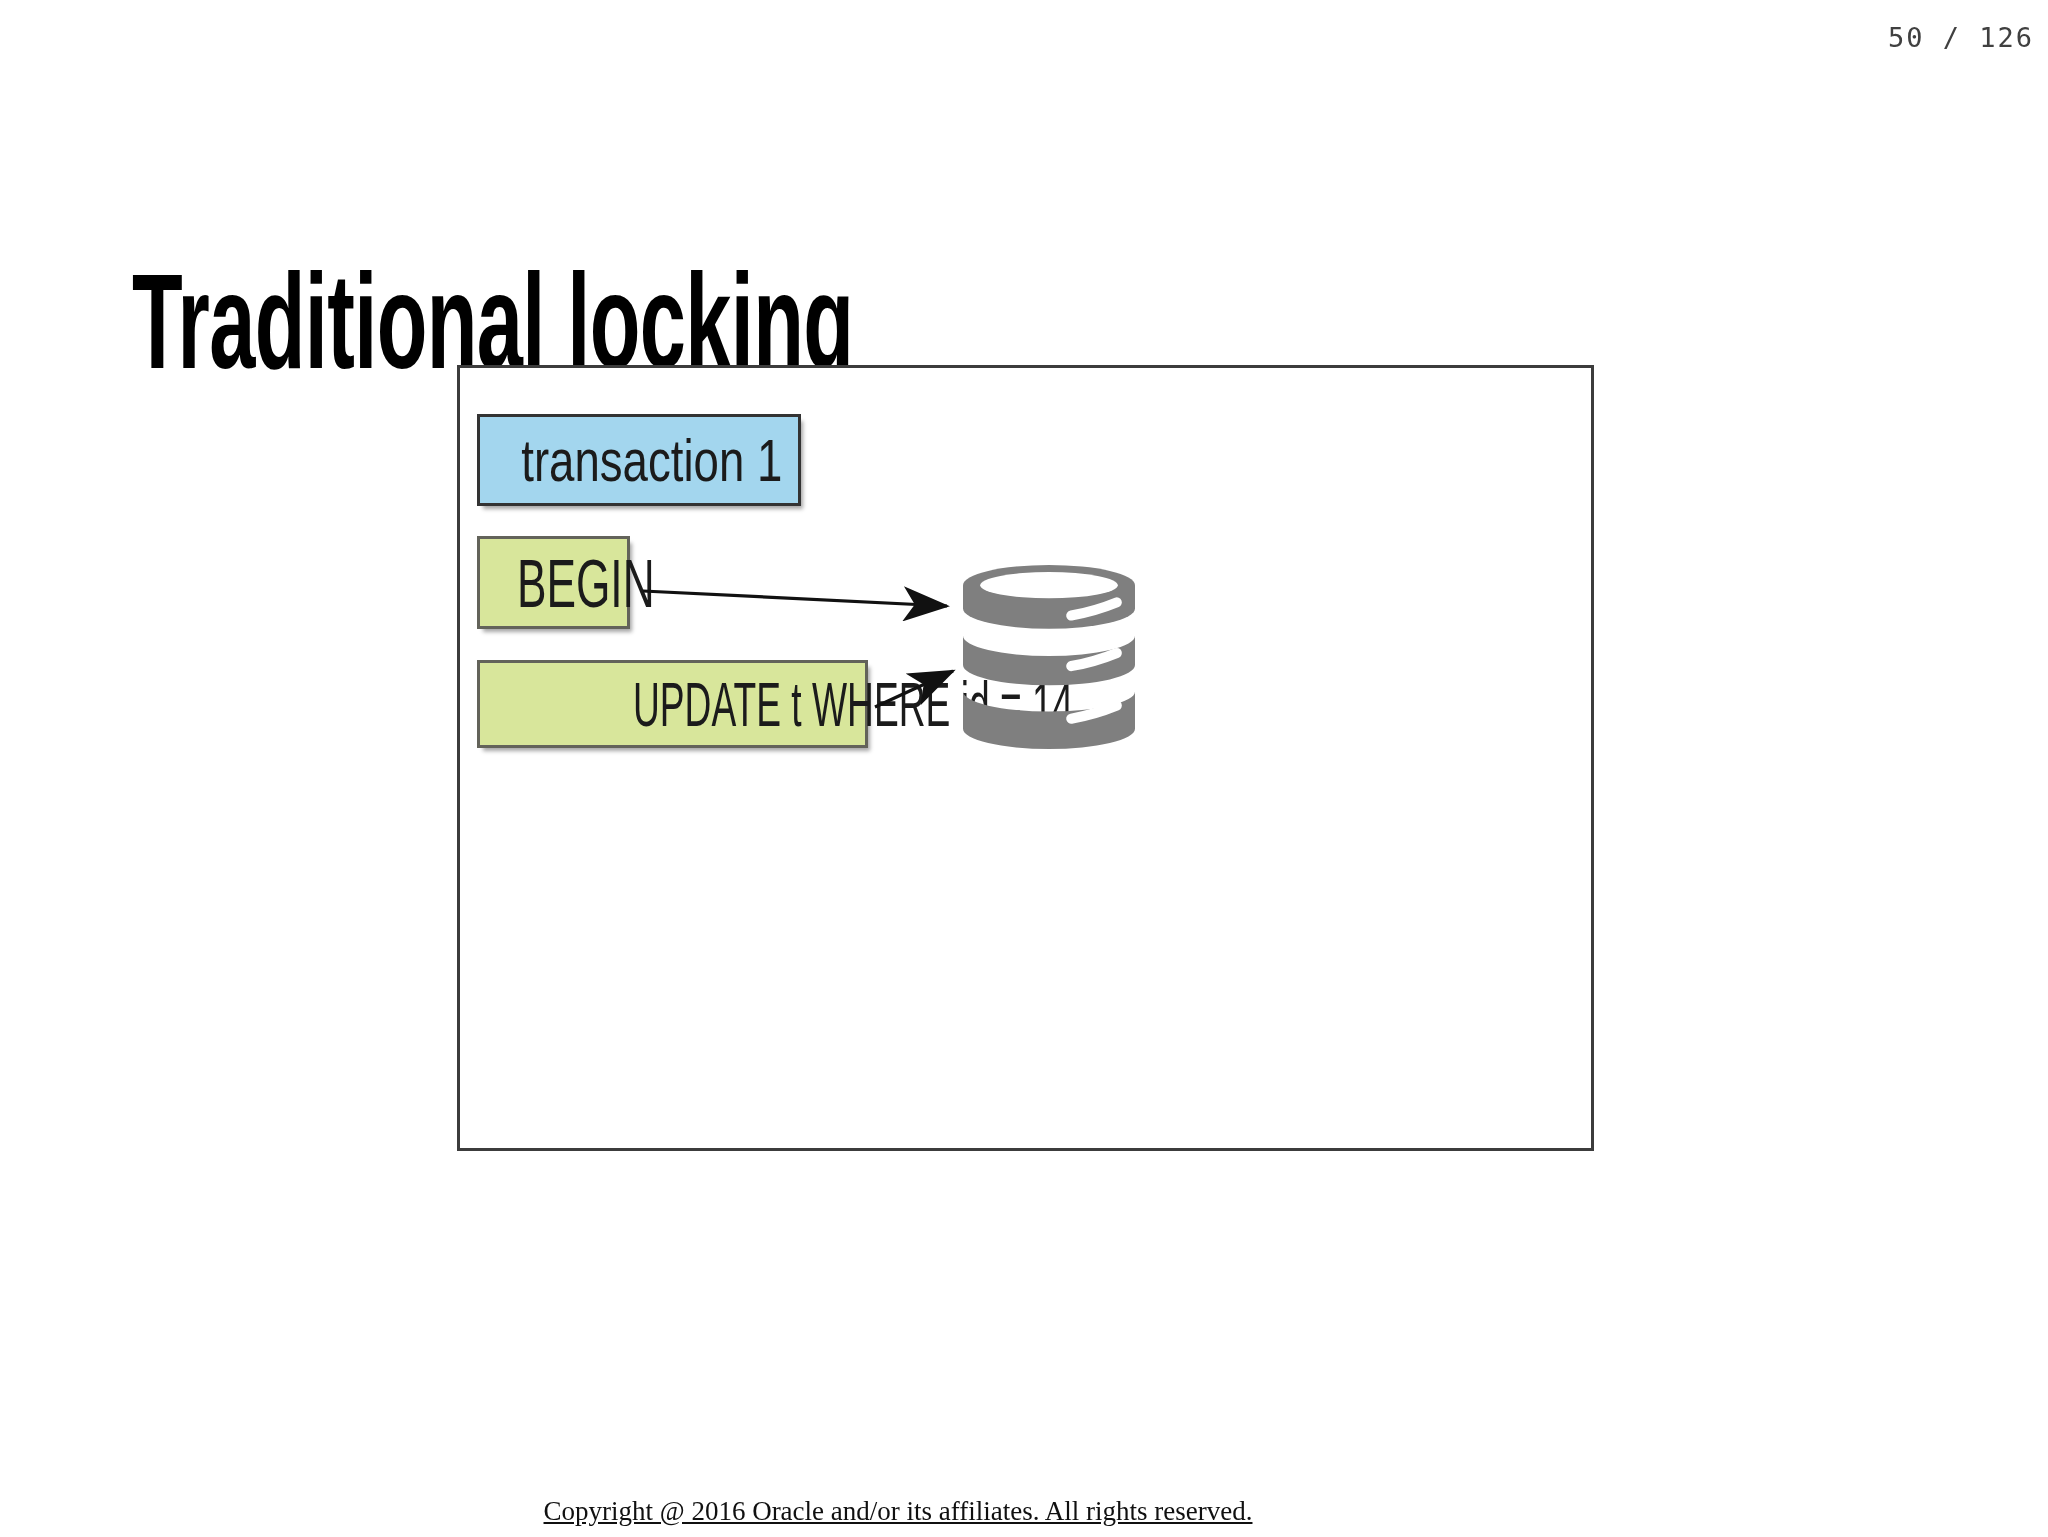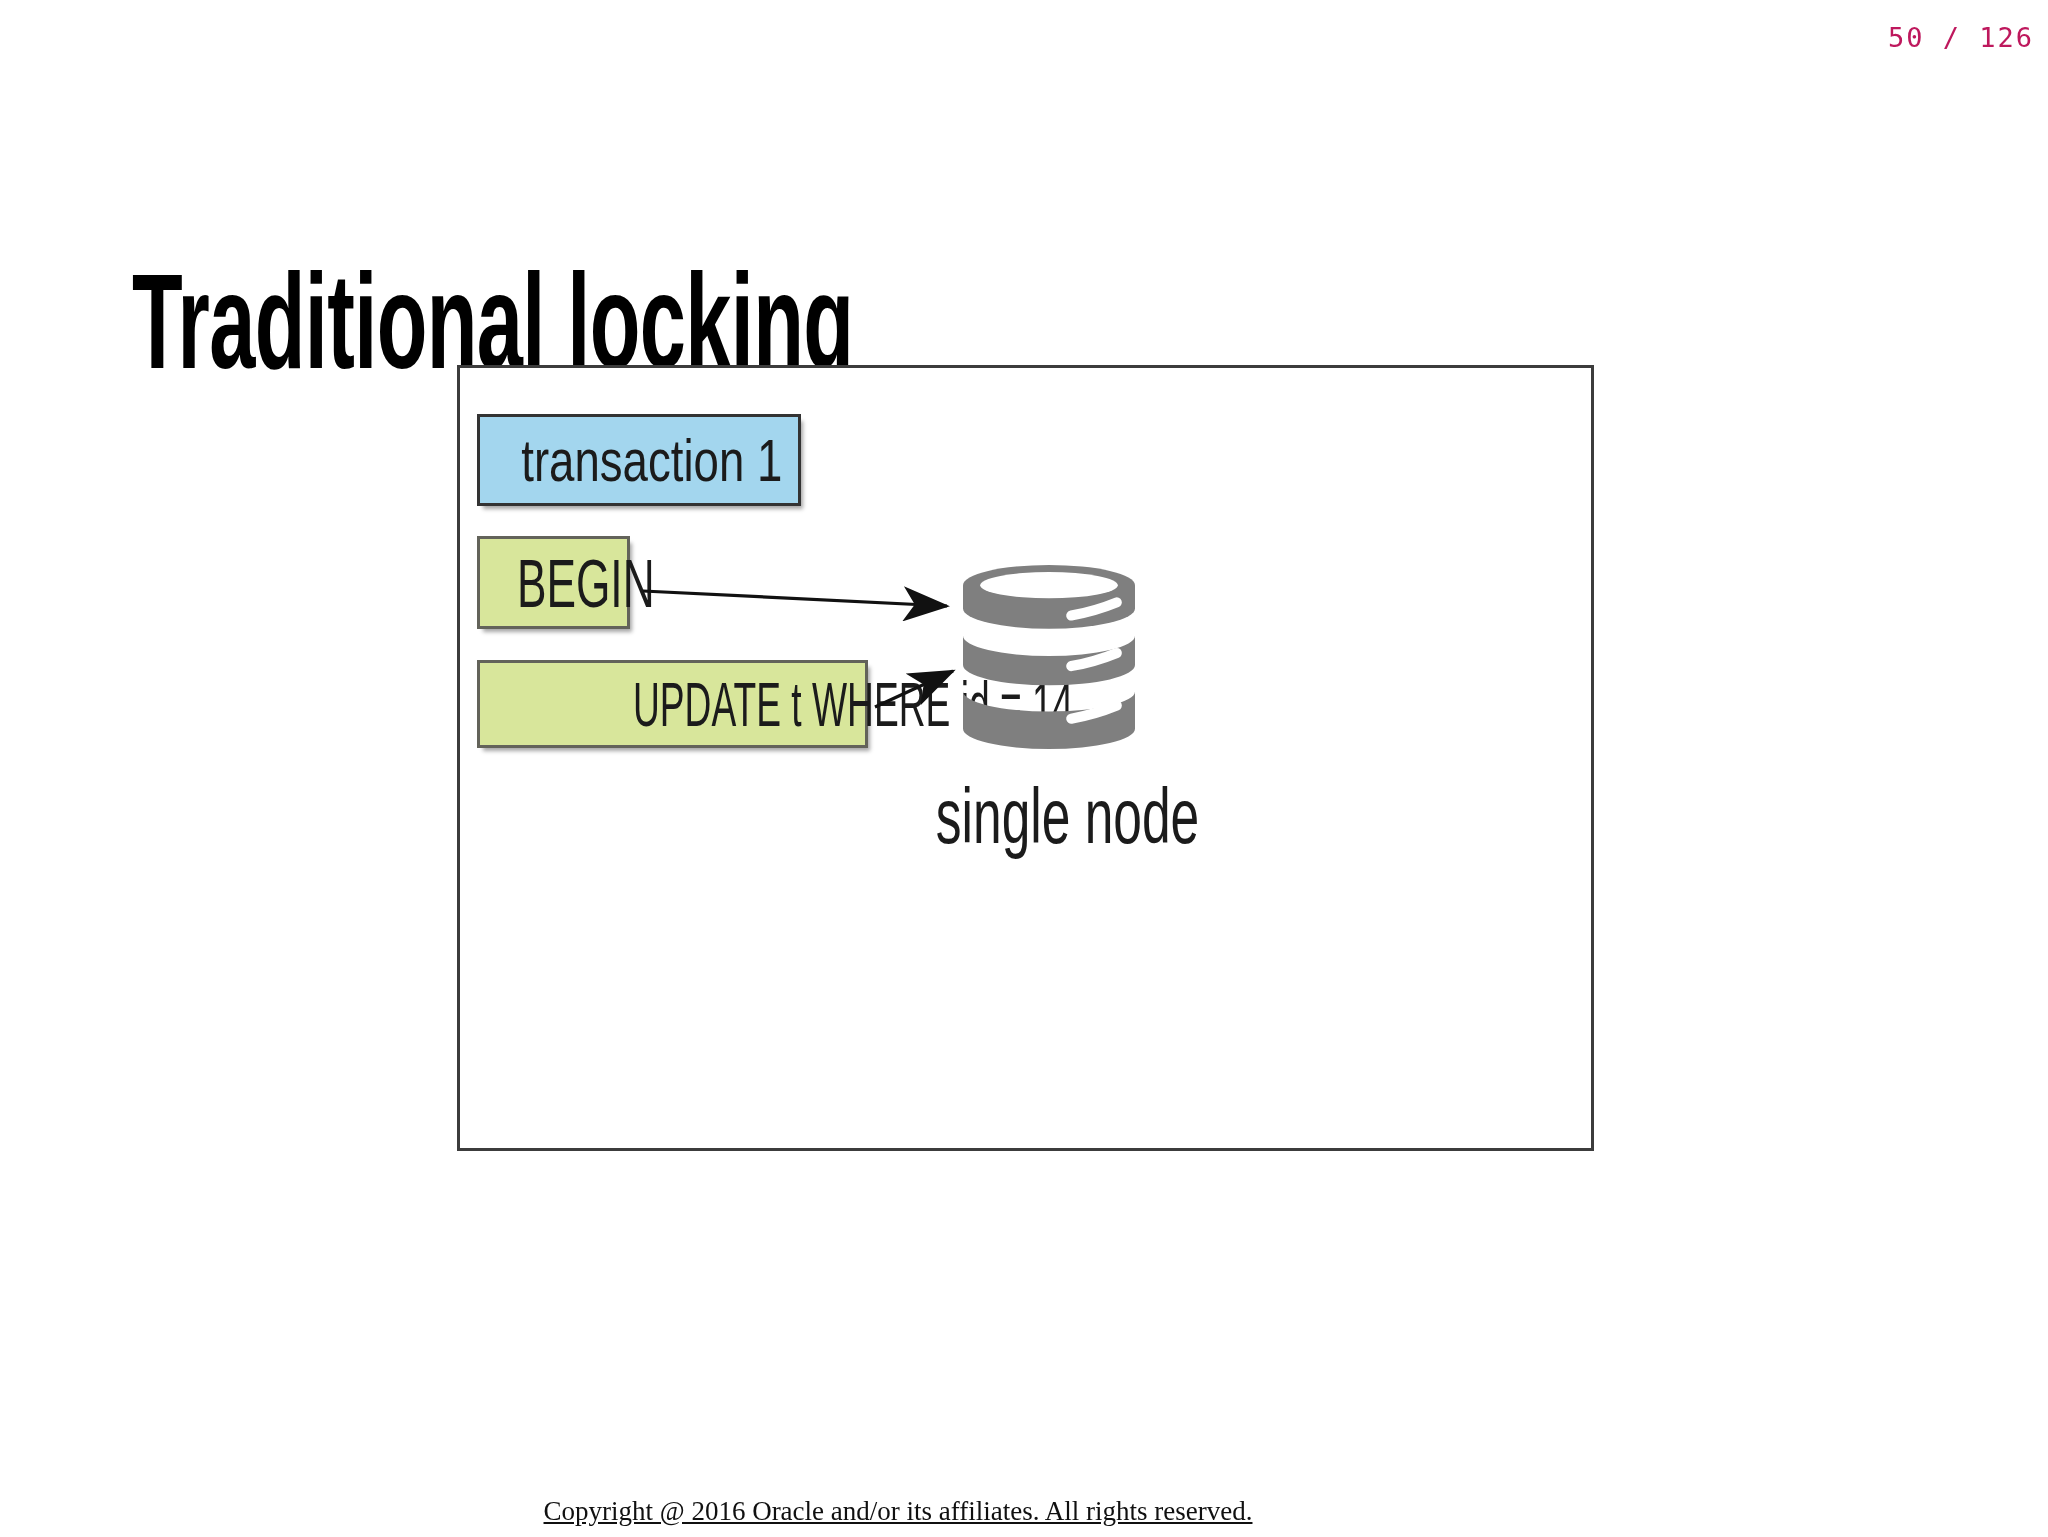--- a/index.html
+++ b/index.html
@@ -8,21 +8,21 @@
     position:relative;
     background:#ffffff;
     font-family:"Liberation Sans", sans-serif;
     overflow:hidden;
   }
 
   
   .page-number {
     position:absolute; top:22px; right:14px;
     font-family:"DejaVu Sans Mono", monospace;
-    font-size:27px; color:#be185d; letter-spacing:2px;
+    font-size:27px; color:#404040; letter-spacing:2px;
   }
 
   
   .slide-title {
     position:absolute; left:132px; top:162px;
     font-size:136px; font-weight:700; color:#000;
     line-height:1; letter-spacing:-1px; white-space:nowrap;
     transform:scaleX(0.61); transform-origin:left top;
   }
 
@@ -117,19 +117,16 @@
 
     <path d="M0,70 A85,20 0 0 0 170,70 L170,99 A85,20 0 0 1 0,99 Z" fill="#7f7f7f"></path>
 
     <path d="M0,125 A85,20 0 0 0 170,125 L170,162 A85,20 0 0 1 0,162 Z" fill="#7f7f7f"></path>
 
     <path d="M107,50 Q130,46 152,37" stroke="#ffffff" stroke-width="10" fill="none" stroke-linecap="round"></path>
     <path d="M107,100 Q130,96 152,87" stroke="#ffffff" stroke-width="10" fill="none" stroke-linecap="round"></path>
     <path d="M107,152 Q130,148 152,139" stroke="#ffffff" stroke-width="10" fill="none" stroke-linecap="round"></path>
   </svg>
 
-  <div class="db-label">
-    <span class="cx">single node</span>
-  </div>
 
 </div>
 
 <div class="footer">Copyright @ 2016 Oracle and/or its affiliates. All rights reserved.</div>
 
 </body></html>

